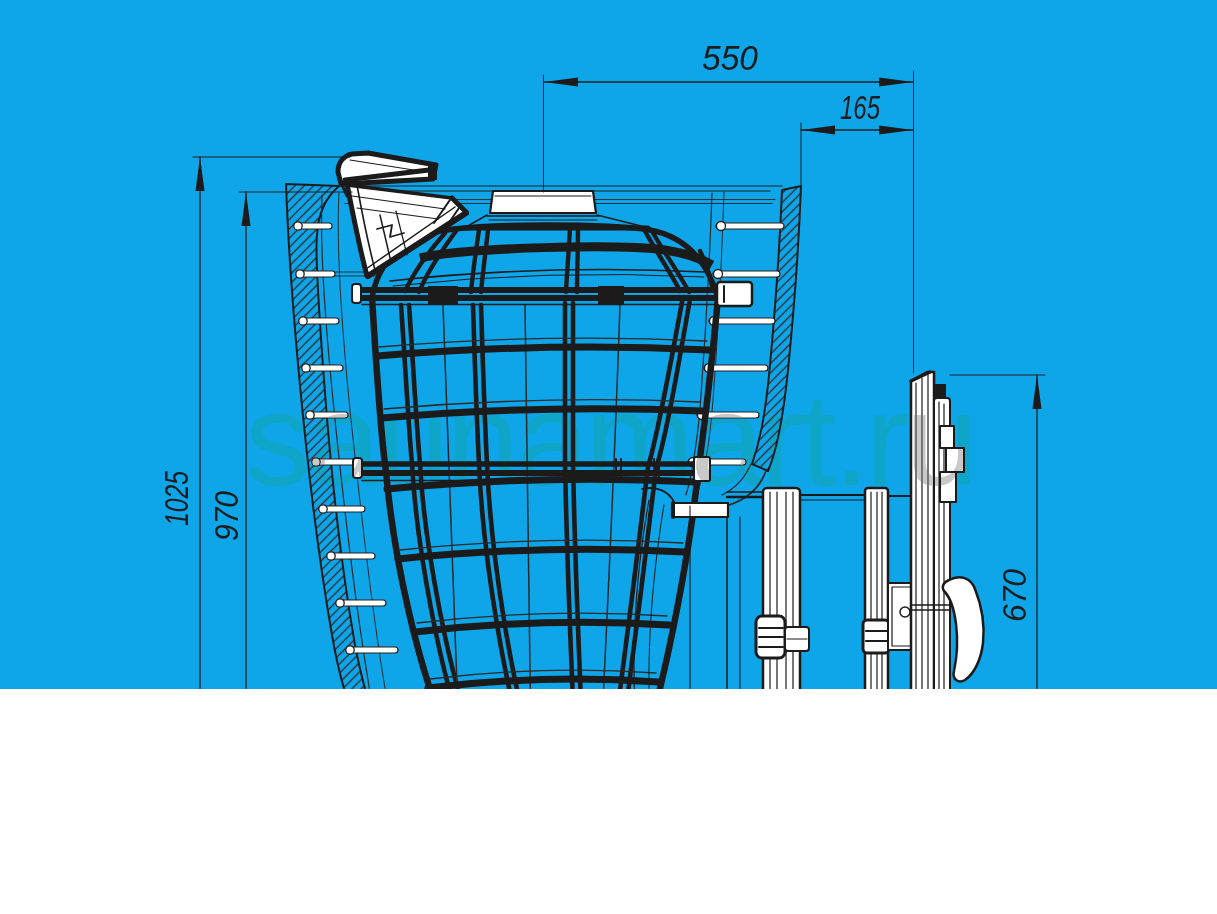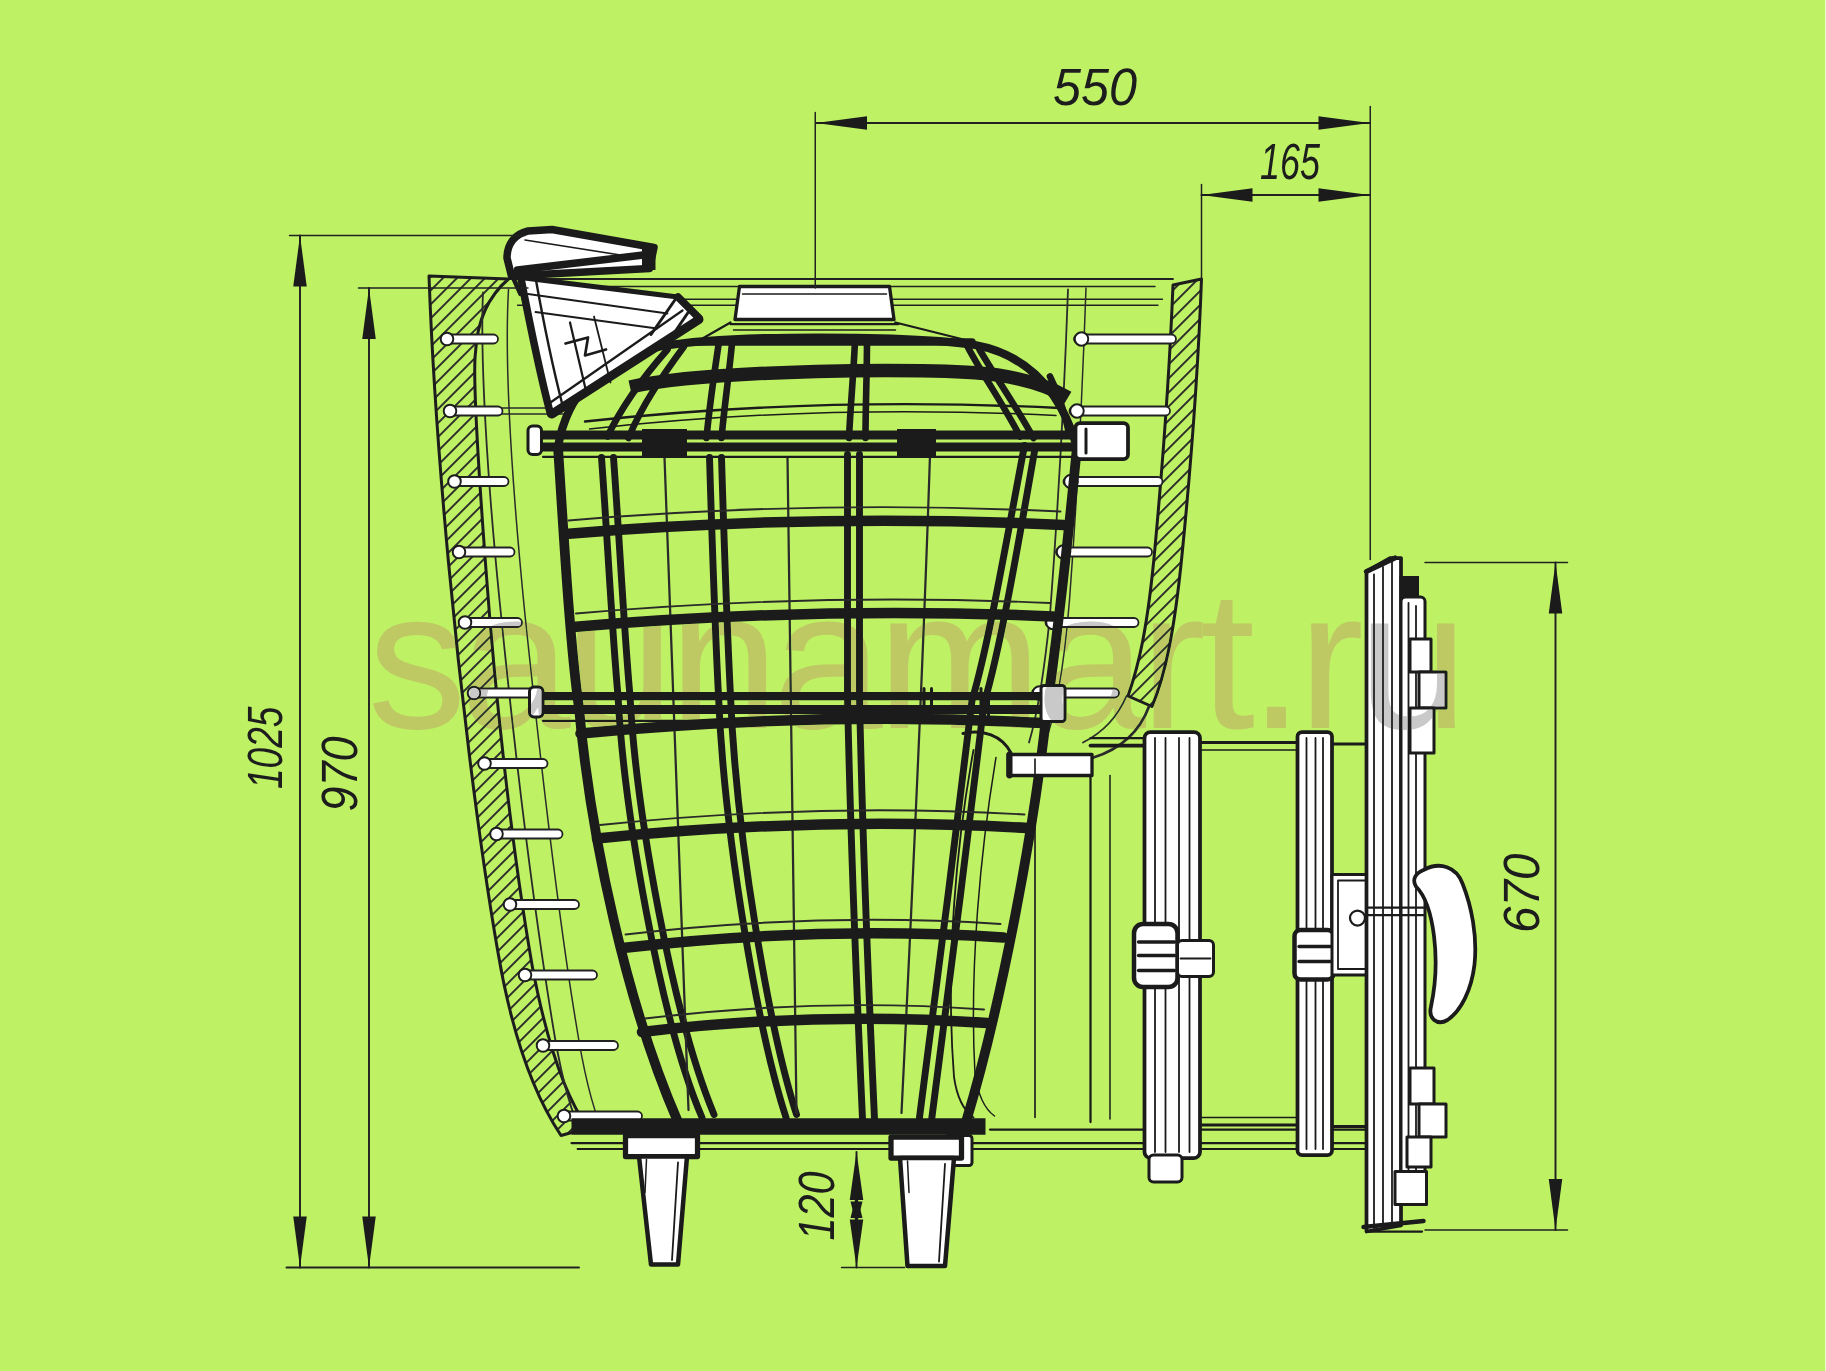--- a/index.html
+++ b/index.html
@@ -1,16 +1,16 @@
 <!DOCTYPE html>
 <html><head>
 <meta charset="utf-8">
 <style>
   html,body{margin:0;padding:0;background:#ffffff;}
-  .wrap{width:1217px;height:914px;position:relative;overflow:hidden;background:#bef264;}
+  .wrap{width:1217px;height:689px;position:relative;overflow:hidden;background:#0ea5e9;}
   text{font-family:"Liberation Sans",sans-serif;}
 </style>
 </head>
 <body>
 <div class="wrap">
 <svg width="1217" height="914" viewBox="0 0 1217 914" fill="none" stroke-linecap="round" stroke-linejoin="round">
 <defs>
 <pattern id="hatch" patternUnits="userSpaceOnUse" width="6.6" height="6.6" patternTransform="rotate(45)">
 <path d="M3.3,-1 L3.3,7.6" stroke="#2a2a2a" stroke-width="1.3"></path>
 </pattern>

